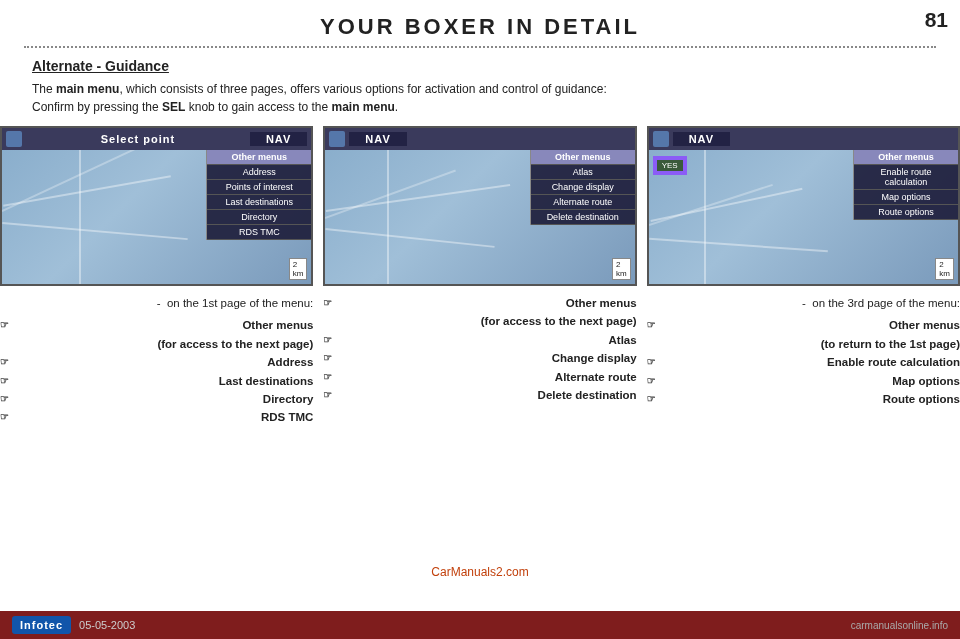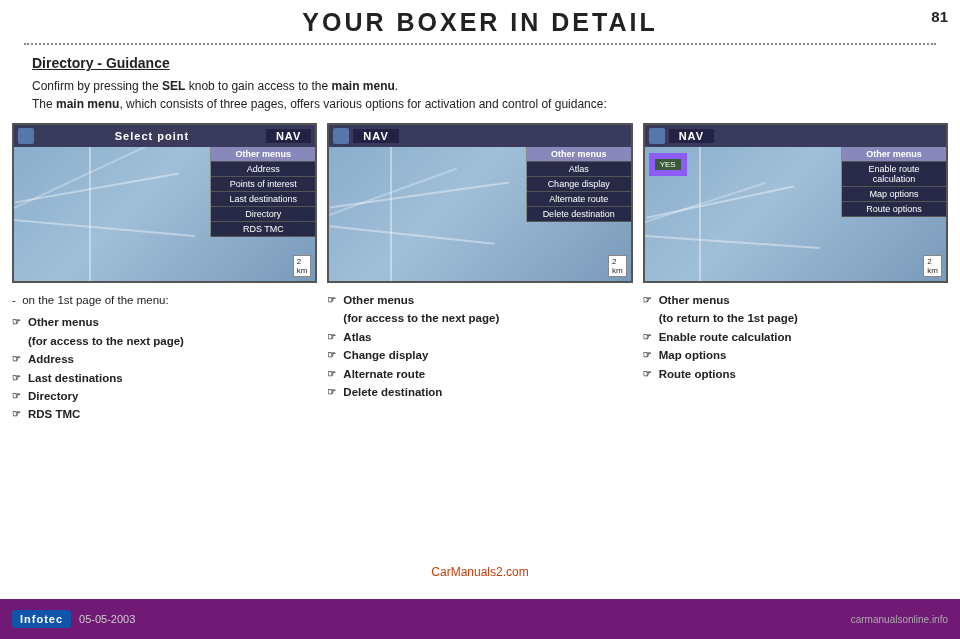--- a/index.html
+++ b/index.html
@@ -11,30 +11,30 @@
       font-size: 13px;
       overflow: hidden;
       position: relative;
     }
 
     
     .page-number {
       position: absolute;
       top: 8px;
       right: 12px;
-      font-size: 15px;
+      font-size: 21px;
       font-weight: bold;
       color: #222;
     }
 
     
     .title-bar {
       text-align: center;
-      padding: 8px 0 6px 0;
-      font-size: 25px;
+      padding: 14px 0 6px 0;
+      font-size: 22px;
       font-weight: bold;
       letter-spacing: 3px;
       color: #222;
     }
 
     
     .dot-separator {
       border: none;
       border-top: 2px dotted #888;
       margin: 0 24px 10px 24px;
@@ -55,21 +55,21 @@
       font-size: 12px;
       color: #222;
       line-height: 1.5;
     }
     .intro-text .bold { font-weight: bold; }
 
     
     .columns {
       display: flex;
       flex-direction: row;
-      margin: 0 12px;
+      margin: 0 0;
       gap: 10px;
     }
     .col {
       flex: 1;
       display: flex;
       flex-direction: column;
     }
 
     
     .nav-screen {
@@ -104,21 +104,21 @@
       font-weight: bold;
       flex: 1;
       text-align: center;
       letter-spacing: 1px;
     }
     .nav-topbar-nav {
       background: #222244;
       color: #fff;
       font-size: 11px;
       font-weight: bold;
-      padding: 1px 10px;
+      padding: 1px 16px;
       letter-spacing: 1px;
     }
 
     
     .nav-map-bg {
       position: absolute;
       top: 22px;
       left: 0;
       right: 0;
       bottom: 0;
@@ -160,20 +160,21 @@
       padding: 1px 3px;
       color: #222;
     }
 
     
     .col-desc {
       margin-top: 8px;
       font-size: 11.5px;
       color: #222;
       line-height: 1.6;
+      text-align: right;
     }
     .col-desc .dash-line {
       margin-bottom: 4px;
       font-size: 11.5px;
     }
     .col-desc ul {
       list-style: none;
       padding: 0;
       margin: 0;
     }
@@ -194,22 +195,22 @@
     .col-desc ul li.bold-item {
       font-weight: bold;
     }
 
     
     .bottom-bar {
       position: absolute;
       bottom: 0;
       left: 0;
       right: 0;
-      height: 40px;
-      background: #701a75;
+      height: 28px;
+      background: #7f1d1d;
       display: flex;
       flex-direction: row;
       align-items: center;
       padding: 0 12px;
     }
     .bottom-logo {
       background: #1155aa;
       color: #fff;
       font-size: 11px;
       font-weight: bold;
@@ -265,25 +266,25 @@
   </style>
 </head>
 <body>
 
 <div class="page-number">81</div>
 
 <div class="title-bar">YOUR  BOXER  IN  DETAIL</div>
 
 <hr class="dot-separator">
 
-<div class="section-heading">Directory - Guidance</div>
+<div class="section-heading">Alternate - Guidance</div>
 
 <div class="intro-text">
+  <div>The <span class="bold">main menu</span>, which consists of three pages, offers various options for activation and control of guidance:</div>
   <div>Confirm by pressing the <span class="bold">SEL</span> knob to gain access to the <span class="bold">main menu</span>.</div>
-  <div>The <span class="bold">main menu</span>, which consists of three pages, offers various options for activation and control of guidance:</div>
 </div>
 
 <div class="columns">
 
   <div class="col">
 
     <div class="nav-screen">
       <div class="nav-topbar">
         <span class="nav-topbar-icon"></span>
         <span class="nav-topbar-title">Select point</span>
@@ -362,31 +363,32 @@
         <span class="nav-topbar-icon"></span>
         <span class="nav-topbar-nav">NAV</span>
       </div>
       <div class="nav-map-bg">
         <div class="road-h" style="top:40%;left:0;width:50%;transform:rotate(-12deg);"></div>
         <div class="road-h" style="top:70%;left:0;width:58%;transform:rotate(4deg);"></div>
         <div class="road-v" style="left:18%;top:0;height:100%;"></div>
         <div class="road-diag" style="top:55%;left:0;width:42%;transform:rotate(-18deg);"></div>
       </div>
 
-      <div style="position:absolute;top:28px;left:4px;background:#3a5a3a;color:#fff;font-size:8px;padding:1px 5px;border:6px solid #8b5cf6;">YES</div>
+      <div style="position:absolute;top:28px;left:4px;background:#3a5a3a;color:#fff;font-size:8px;padding:1px 5px;border:4px solid #8b5cf6;">YES</div>
       <div class="nav-menu-overlay">
         <span class="nav-menu-item highlight">Other menus</span>
         <span class="nav-menu-item">Enable route calculation</span>
         <span class="nav-menu-item">Map options</span>
         <span class="nav-menu-item">Route options</span>
       </div>
       <div class="nav-km">2<br>km</div>
     </div>
 
     <div class="col-desc">
+      <div class="dash-line">-&nbsp; on the 3rd page of the menu:</div>
       <ul>
         <li class="bold-item">Other menus
           <div class="sub-item">(to return to the 1st page)</div>
         </li>
         <li class="bold-item">Enable route calculation</li>
         <li class="bold-item">Map options</li>
         <li class="bold-item">Route options</li>
       </ul>
     </div>
   </div>

